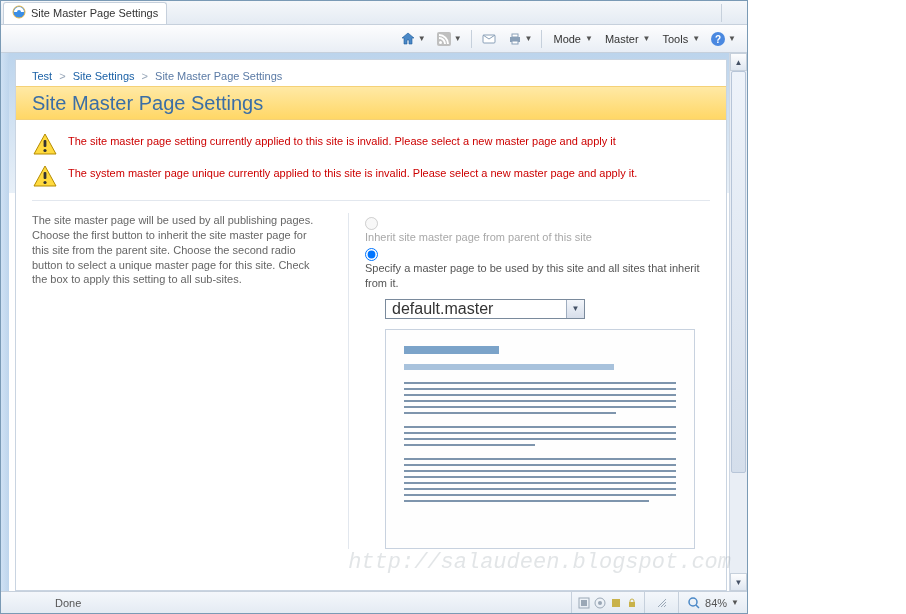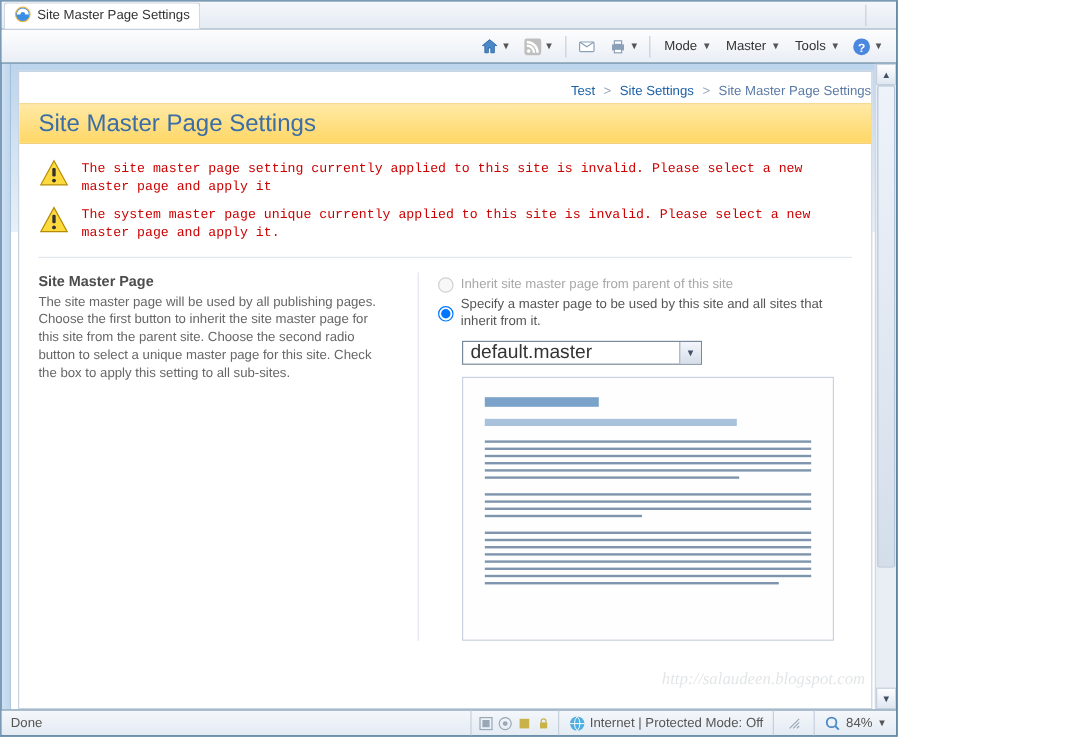--- a/index.html
+++ b/index.html
@@ -20,56 +20,56 @@
   
   .frame{flex:1;display:flex;overflow:hidden;}
   .leftgutter{width:8px;background:linear-gradient(90deg,#cfe1f4,#bed5ec);}
   .scrollpane{flex:1;position:relative;background:linear-gradient(180deg,#bcd4ec 0,#e8f0f8 140px,#fff 140px);overflow:hidden;}
   .page{position:absolute;left:6px;right:20px;top:6px;bottom:0;background:#fff;border:1px solid #c9d4e1;overflow:hidden;}
   .vscroll{position:absolute;right:0;top:0;bottom:0;width:18px;background:#e9eef5;border-left:1px solid #cfd8e3;display:flex;flex-direction:column;}
   .vscroll .arrow{height:18px;background:linear-gradient(#fdfdfe,#dfe7f1);border:1px solid #c6d0dc;display:flex;align-items:center;justify-content:center;font-size:8px;color:#445166;}
   .vscroll .track{flex:1;position:relative;}
   .vscroll .thumb{position:absolute;left:1px;right:1px;top:0;height:80%;background:linear-gradient(#eef3fa,#d4deeb);border:1px solid #b7c5d8;border-radius:2px;}
   
-  .crumbs{padding:10px 0 0 16px;color:#5a7aa5;font-size:11px;text-align:right;}
+  .crumbs{padding:10px 0 0 16px;color:#5a7aa5;font-size:11px;}
   .crumbs a{color:#1b61a6;text-decoration:none;}
   .crumbs .sep2{color:#97a6b8;margin:0 4px;}
   .header{background:linear-gradient(#ffe9a5,#ffd766);height:34px;display:flex;align-items:center;padding:0 16px;border-top:1px solid #f4d177;border-bottom:1px solid #f4d177;margin-top:4px;}
   .header h1{margin:0;font-family:Verdana,Tahoma,sans-serif;font-weight:normal;font-size:20px;color:#3b6ea5;}
   .desc{padding:10px 16px 0 16px;color:#555;line-height:1.35;}
   .desc a{color:#1b61a6;text-decoration:none;}
   .warnblock{padding:6px 16px 0 16px;}
   .warn{display:flex;align-items:flex-start;margin:6px 0;}
-  .warn .txt{color:#c00;flex:1;line-height:1.4;padding-top:2px;font-family:Liberation Mono, monospace;}
+  .warn .txt{color:#c00;flex:1;line-height:1.4;padding-top:2px;}
   .warn svg{flex:none;margin-right:10px;}
   .divider{height:1px;background:#e2e7ee;margin:10px 16px 0 16px;}
   .section{display:flex;margin:6px 0 0 0;padding:6px 16px 0 16px;}
   .section .left{width:316px;padding-right:26px;}
   .section .left .stit{font-size:12px;font-weight:bold;color:#4c4c4c;margin-bottom:4px;}
   .section .left .stxt{color:#666;line-height:1.35;}
   .section .right{flex:1;border-left:1px solid #e2e7ee;padding-left:16px;}
-  .optrow{display:flex;align-items:center;margin:3px 0;}
+  .optrow{display:flex;align-items:flex-start;margin:3px 0;flex-direction:column;}
   .optrow input{margin:1px 6px 0 0;}
   .optrow label{color:#555;line-height:1.3;}
   .optrow.disabled label{color:#a8a8a8;}
   .combo{display:inline-flex;align-items:center;width:200px;height:20px;border:1px solid #7a8a9c;background:#fff;margin:6px 0 10px 20px;}
   .combo .val{flex:1;padding:0 6px;font-size:16px;}
   .combo .cbtn{width:18px;height:100%;background:linear-gradient(#f3f6fb,#d7deea);border-left:1px solid #9fadbf;display:flex;align-items:center;justify-content:center;font-size:8px;color:#445166;}
   .preview{margin-left:20px;width:310px;height:220px;border:1px solid #c8d2df;background:#fefefe;padding:16px 18px;}
   .pv-bar1{height:8px;width:95px;background:#7ba3c9;margin-bottom:10px;}
   .pv-bar2{height:6px;width:210px;background:#a8c2dc;margin-bottom:12px;}
   .pv-group{margin-bottom:12px;}
   .pv-line{height:2px;background:#7e95ad;margin:4px 0;}
   
-  .status{height:22px;background:linear-gradient(#f4f7fb,#e4ebf3);border-top:1px solid #c6d0dc;display:flex;align-items:center;font-size:11px;color:#555;}
+  .status{height:22px;background:linear-gradient(#f4f7fb,#e4ebf3);border-top:1px solid #c6d0dc;display:flex;align-items:center;font-size:11px;color:#555;padding-left:46px;}
   .status .cell{padding:0 8px;border-right:1px solid #c6d0dc;height:100%;display:flex;align-items:center;}
   .status .cell.noborder{border-right:none;}
   .status .spacer{flex:1;}
   .status .icons{display:flex;align-items:center;gap:4px;padding:0 6px;border-left:1px solid #c6d0dc;border-right:1px solid #c6d0dc;height:100%;}
-  .watermark{position:absolute;right:26px;bottom:38px;font-size:14px;font-style:italic;color:rgba(140,150,160,.25);font-family:Liberation Serif, serif;pointer-events:none;}
+  .watermark{position:absolute;right:16px;bottom:38px;font-size:22px;font-style:italic;color:rgba(140,150,160,.25);font-family:Liberation Mono, monospace;pointer-events:none;}
 </style>
 </head>
 <body>
 
 <div class="window">
 
   <div class="titlebar">
     <div class="tab">
       <span class="favicon">
         <svg width="14" height="14" viewBox="0 0 14 14">
@@ -171,21 +171,20 @@
                 <circle cx="13" cy="18.5" r="1.6" fill="#333"></circle>
               </svg>
             <div class="txt">The system master page unique currently applied to this site is invalid. Please select a new master page and apply it.</div>
           </div>
         </div>
 
         <div class="divider"></div>
 
         <div class="section">
           <div class="left">
-            <div class="stit">Site Master Page</div>
             <div class="stxt">The site master page will be used by all publishing pages. Choose the first button to inherit the site master page for this site from the parent site. Choose the second radio button to select a unique master page for this site. Check the box to apply this setting to all sub-sites.</div>
           </div>
           <div class="right">
             <div class="optrow disabled">
               <input type="radio" name="mp" disabled="" style="">
               <label>Inherit site master page from parent of this site</label>
             </div>
             <div class="optrow">
               <input type="radio" name="mp" checked="" style="">
               <label>Specify a master page to be used by this site and all sites that inherit from it.</label>
@@ -250,27 +249,20 @@
           <circle cx="6" cy="6" r="2" fill="#9aa7b6"></circle>
         </svg>
       <svg width="12" height="12" viewBox="0 0 12 12">
           <rect x="2" y="2" width="8" height="8" fill="#c9b24a"></rect>
         </svg>
       <svg width="12" height="12" viewBox="0 0 12 12">
           <rect x="3" y="5" width="6" height="5" fill="#c9b24a"></rect>
           <path d="M4 5v-1a2 2 0 0 1 4 0v1" fill="none" stroke="#c9b24a"></path>
         </svg>
     </div>
-    <div class="cell">
-      <svg width="14" height="14" viewBox="0 0 14 14" style="margin-right:4px">
-          <circle cx="7" cy="7" r="6" fill="#4faee0"></circle>
-          <path d="M1 7h12M7 1a9 9 0 0 1 0 12M7 1a9 9 0 0 0 0 12" stroke="#fff" stroke-width=".8" fill="none"></path>
-        </svg>
-      <span>Internet | Protected Mode: Off</span>
-    </div>
     <div class="cell" style="width:34px;justify-content:center">
       <svg width="12" height="12" viewBox="0 0 12 12">
           <path d="M2 10L10 2M5 10L10 5M8 10L10 8" stroke="#9aa7b6"></path>
         </svg>
     </div>
     <div class="cell noborder">
       <svg width="14" height="14" viewBox="0 0 14 14" style="margin-right:4px">
           <circle cx="6" cy="6" r="4" fill="none" stroke="#4a88c7" stroke-width="1.5"></circle>
           <line x1="9" y1="9" x2="12" y2="12" stroke="#4a88c7" stroke-width="1.5"></line>
         </svg>

